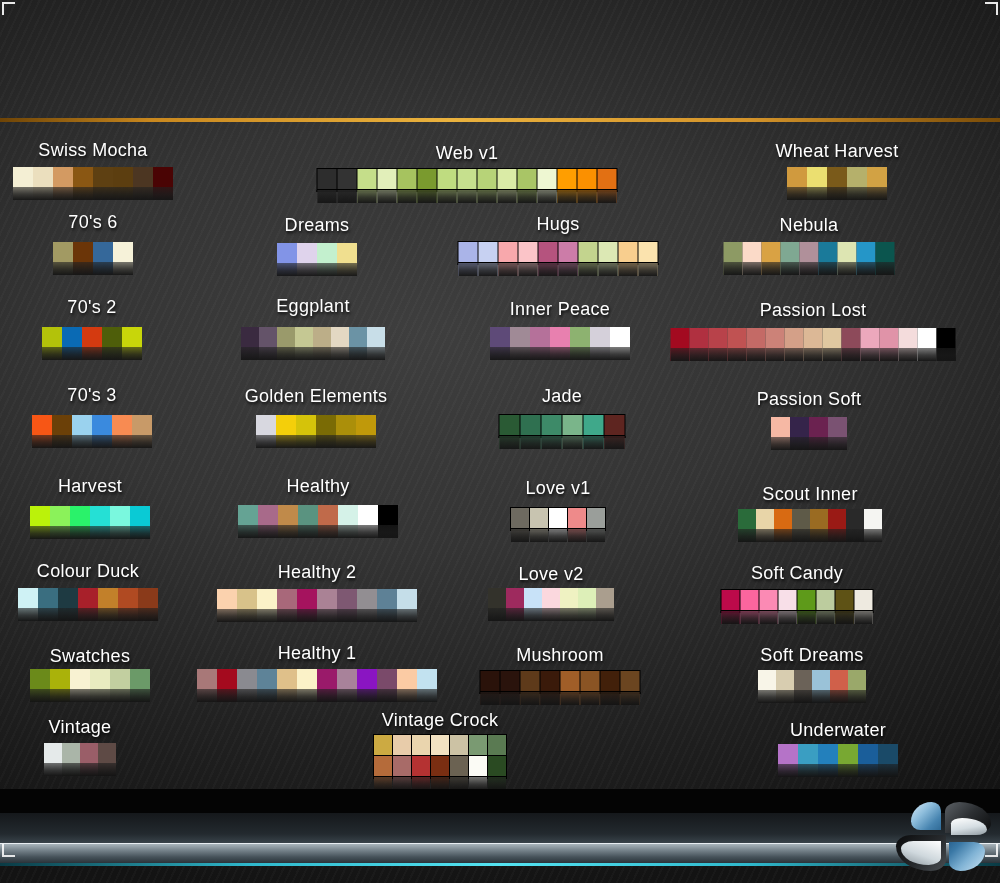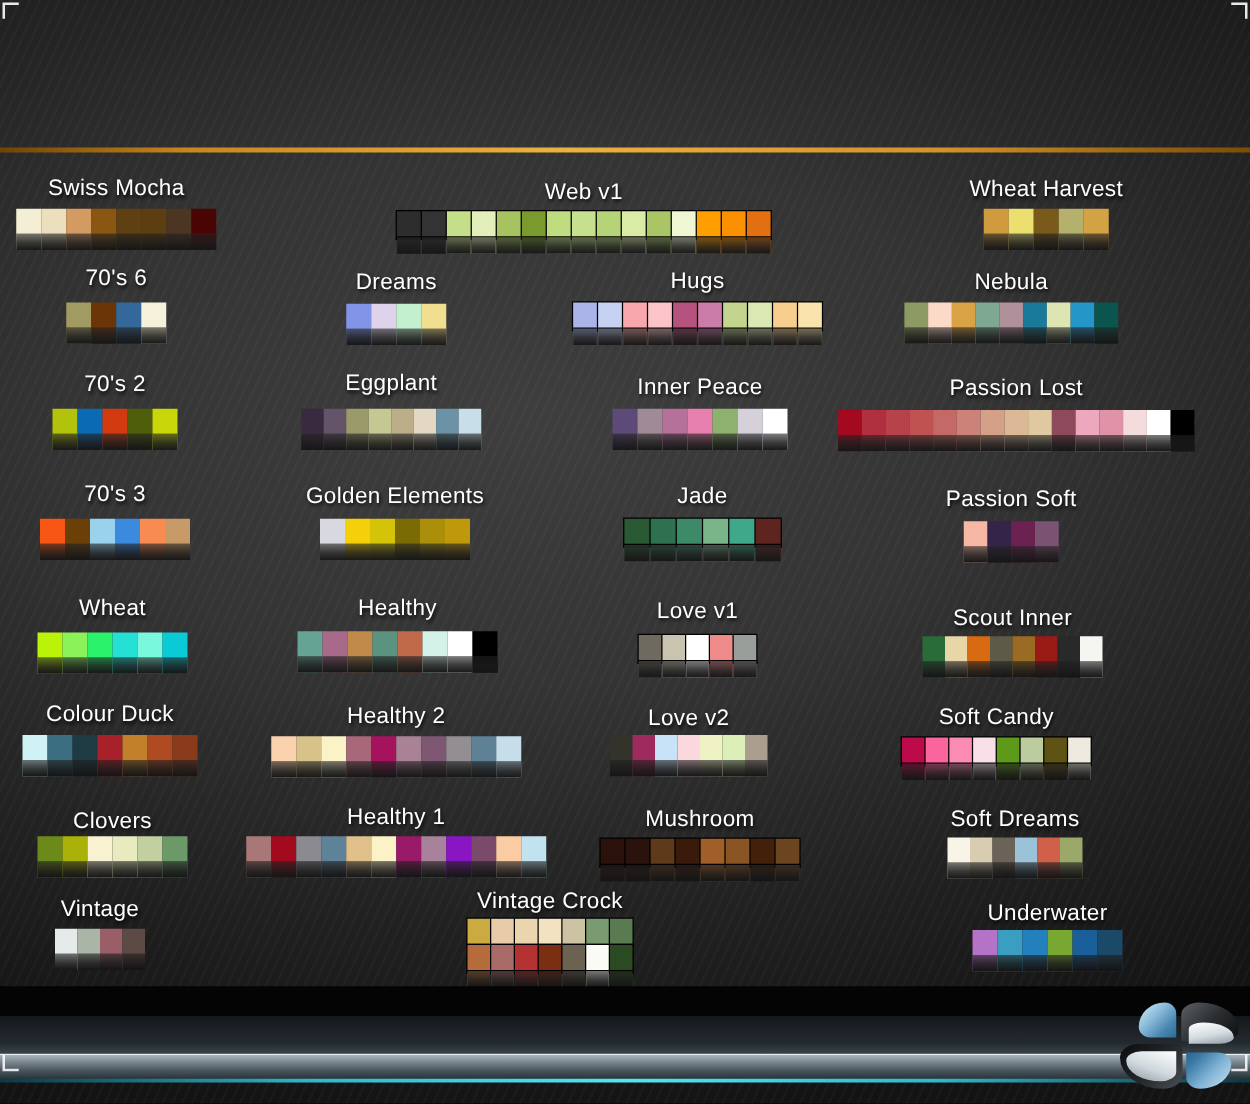--- a/index.html
+++ b/index.html
@@ -383,21 +383,21 @@
         <div class="swatch" style="width: 19px; background: rgb(53, 36, 74);"></div>
         <div class="swatch" style="width: 19px; background: rgb(107, 34, 80);"></div>
         <div class="swatch" style="width: 19px; background: rgb(122, 82, 114);"></div>
       </div>
       <div class="swatch-refl" style="left: 809px; top: 437px;">
         <div class="refl-cell" style="width: 19px; background-color: rgb(246, 184, 164);"></div>
         <div class="refl-cell" style="width: 19px; background-color: rgb(53, 36, 74);"></div>
         <div class="refl-cell" style="width: 19px; background-color: rgb(107, 34, 80);"></div>
         <div class="refl-cell" style="width: 19px; background-color: rgb(122, 82, 114);"></div>
       </div>
-      <div class="palette-label" style="left: 90px; top: 476px;">Wheat</div>
+      <div class="palette-label" style="left: 90px; top: 476px;">Harvest</div>
       <div class="swatch-row" style="left: 90px; top: 506px;">
         <div class="swatch" style="width: 20px; background: rgb(187, 242, 10);"></div>
         <div class="swatch" style="width: 20px; background: rgb(139, 242, 90);"></div>
         <div class="swatch" style="width: 20px; background: rgb(42, 242, 106);"></div>
         <div class="swatch" style="width: 20px; background: rgb(37, 224, 213);"></div>
         <div class="swatch" style="width: 20px; background: rgb(122, 248, 222);"></div>
         <div class="swatch" style="width: 20px; background: rgb(10, 202, 213);"></div>
       </div>
       <div class="swatch-refl" style="left: 90px; top: 526px;">
         <div class="refl-cell" style="width: 20px; background-color: rgb(187, 242, 10);"></div>
@@ -541,21 +541,21 @@
       <div class="swatch-refl bordered" style="left: 797px; top: 611px;">
         <div class="refl-cell" style="width: 18px; background-color: rgb(188, 10, 74);"></div>
         <div class="refl-cell" style="width: 18px; background-color: rgb(251, 101, 158);"></div>
         <div class="refl-cell" style="width: 18px; background-color: rgb(251, 138, 180);"></div>
         <div class="refl-cell" style="width: 18px; background-color: rgb(248, 223, 232);"></div>
         <div class="refl-cell" style="width: 18px; background-color: rgb(94, 154, 26);"></div>
         <div class="refl-cell" style="width: 18px; background-color: rgb(188, 204, 158);"></div>
         <div class="refl-cell" style="width: 18px; background-color: rgb(94, 82, 21);"></div>
         <div class="refl-cell" style="width: 18px; background-color: rgb(238, 234, 224);"></div>
       </div>
-      <div class="palette-label" style="left: 90px; top: 646px;">Clovers</div>
+      <div class="palette-label" style="left: 90px; top: 646px;">Swatches</div>
       <div class="swatch-row" style="left: 90px; top: 669px;">
         <div class="swatch" style="width: 20px; background: rgb(107, 138, 26);"></div>
         <div class="swatch" style="width: 20px; background: rgb(170, 178, 10);"></div>
         <div class="swatch" style="width: 20px; background: rgb(248, 242, 210);"></div>
         <div class="swatch" style="width: 20px; background: rgb(232, 235, 192);"></div>
         <div class="swatch" style="width: 20px; background: rgb(194, 207, 160);"></div>
         <div class="swatch" style="width: 20px; background: rgb(107, 154, 104);"></div>
       </div>
       <div class="swatch-refl" style="left: 90px; top: 689px;">
         <div class="refl-cell" style="width: 20px; background-color: rgb(107, 138, 26);"></div>

